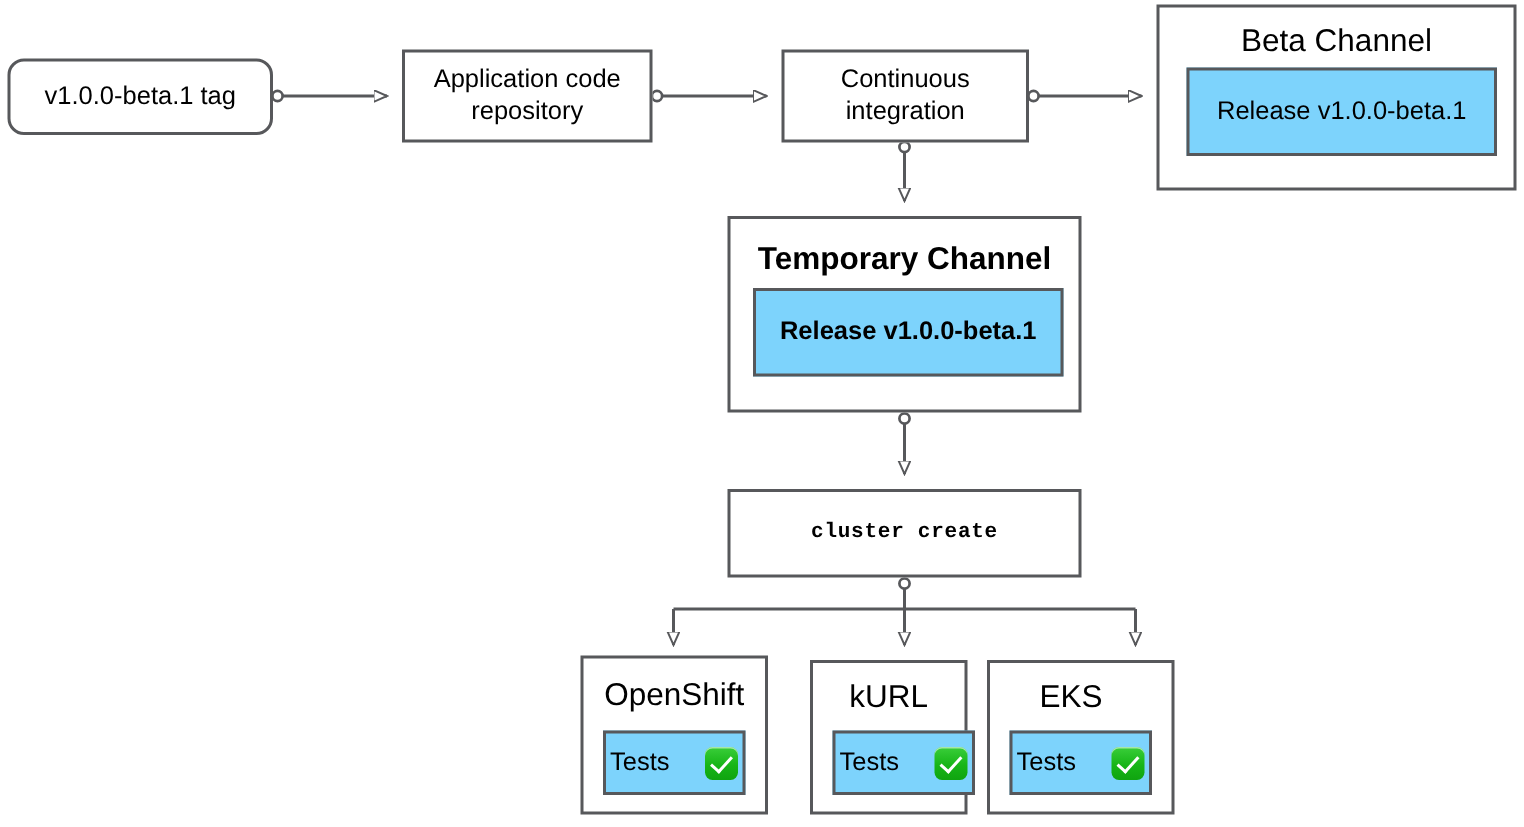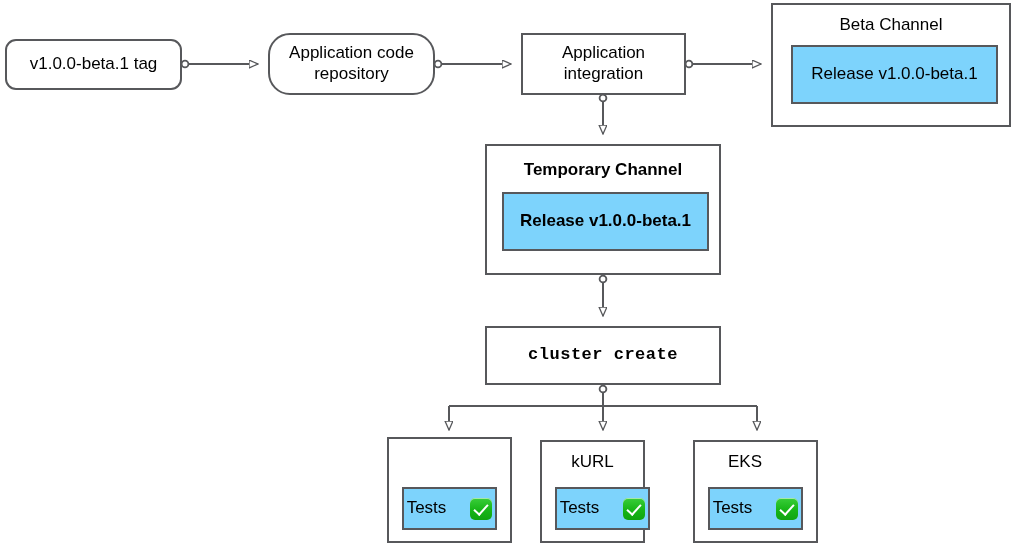--- a/index.html
+++ b/index.html
@@ -41,39 +41,39 @@
   .node.container {
     display: block;
     padding: 0;
   }
   .container-title {
     position: absolute;
     left: 0;
     right: 0;
     text-align: center;
     color: #000000;
-    font-size: 17px;
+    font-size: 21px;
     line-height: 1.2;
   }
   .inner-box {
     position: absolute;
     box-sizing: border-box;
     background: #7dd3fc;
     border: 2px solid #57585b;
     display: flex;
     align-items: center;
     justify-content: center;
     color: #000000;
     font-size: 17px;
     white-space: nowrap;
   }
   .mono-label {
     font-family: "Liberation Mono", "DejaVu Sans Mono", monospace;
     font-weight: bold;
-    font-size: 17px;
+    font-size: 14px;
     letter-spacing: 0.5px;
   }
   .test-row {
     display: flex;
     align-items: center;
     justify-content: center;
     gap: 24px;
   }
   .check-icon {
     display: inline-block;
@@ -144,26 +144,26 @@
         <line x1="603" y1="406" x2="603" y2="430" marker-end="url(#arrow)"></line>
         <line x1="757" y1="406" x2="757" y2="430" marker-end="url(#arrow)"></line>
       </g>
     </g>
   </svg>
 
   <div class="node" style="left:5px; top:39px; width:177px; height:51px;border-radius:11px;">
     <span>v1.0.0-beta.1 tag</span>
   </div>
 
-  <div class="node wrap2" style="left:268px; top:33px; width:167px; height:62px; padding:0 10px;border-radius:22px;">
+  <div class="node wrap2" style="left:268px; top:33px; width:167px; height:62px; padding:0 10px;">
     <span>Application code repository</span>
   </div>
 
   <div class="node wrap2" style="left:521px; top:33px; width:165px; height:62px; padding:0 10px;">
-    <span>Application integration</span>
+    <span>Continuous integration</span>
   </div>
 
   <div class="node container" style="left:771px; top:3px; width:240px; height:124px;">
     <div class="container-title" style="top:10px;">Beta Channel</div>
     <div class="inner-box" style="left:18px; top:40px; width:207px; height:59px;">
       <span>Release v1.0.0-beta.1</span>
     </div>
   </div>
 
   <div class="node container" style="left:485px; top:144px; width:236px; height:131px;font-weight:bold;">
@@ -171,39 +171,40 @@
     <div class="inner-box" style="left:15px; top:46px; width:207px; height:59px;">
       <span>Release v1.0.0-beta.1</span>
     </div>
   </div>
 
   <div class="node" style="left:485px; top:326px; width:236px; height:59px;">
     <span class="mono-label">cluster create</span>
   </div>
 
   <div class="node container" style="left:387px; top:437px; width:125px; height:106px;">
+    <div class="container-title" style="top:12px;">OpenShift</div>
     <div class="inner-box" style="left:13px; top:48px; width:95px; height:43px;">
       <span class="test-row">
         <span>Tests</span>
         <span class="check-icon"></span>
       </span>
     </div>
   </div>
 
   <div class="node container" style="left:540px; top:440px; width:105px; height:103px;">
     <div class="container-title" style="top:10px;">kURL</div>
     <div class="inner-box" style="left:13px; top:45px; width:95px; height:43px;">
       <span class="test-row">
         <span>Tests</span>
         <span class="check-icon"></span>
       </span>
     </div>
   </div>
 
-  <div class="node container" style="left:693px; top:440px; width:125px; height:103px;">
+  <div class="node container" style="left:658px; top:440px; width:125px; height:103px;">
     <div class="container-title" style="top:10px; text-align:left; padding-left:33px;">EKS</div>
     <div class="inner-box" style="left:13px; top:45px; width:95px; height:43px;">
       <span class="test-row">
         <span>Tests</span>
         <span class="check-icon"></span>
       </span>
     </div>
   </div>
 
 </div>

